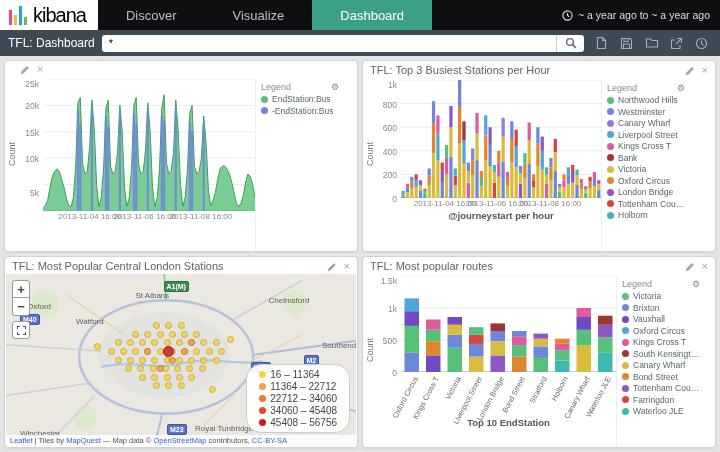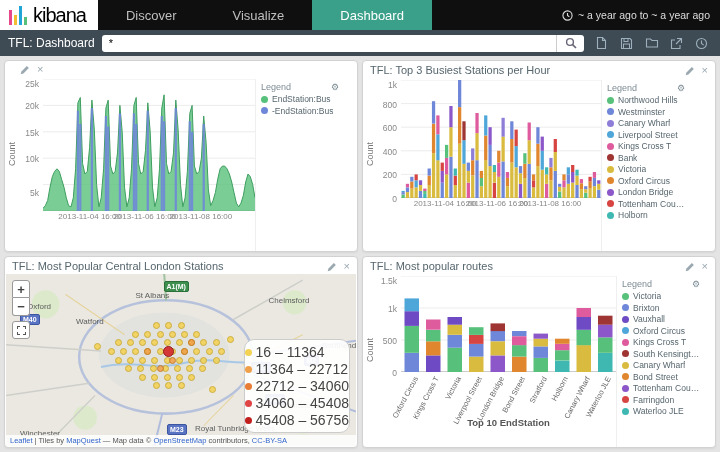--- a/index.html
+++ b/index.html
@@ -51,21 +51,21 @@
   .mk.r{width:11px;height:11px;margin:-5.5px 0 0 -5.5px;background:#d43030;border:1px solid #8c1717;opacity:.95}
   .town{position:absolute;font-size:8px;color:#5c5c5c;white-space:nowrap}
   .mbadge{position:absolute;font-size:7px;font-weight:bold;color:#fff;background:#5a74c4;border:1px solid #3c55a0;border-radius:2px;padding:0 2px;line-height:9px}
   .mbadge.green{background:#3e8e4e;border-color:#2c6e3a}
   .zoomctl{position:absolute;top:6px;left:6px;z-index:6}
   .zbtn{width:18px;height:18px;background:#fff;border:1px solid #999;display:flex;align-items:center;justify-content:center;font-size:13px;color:#444;cursor:pointer;font-weight:bold}
   .zbtn.top{border-radius:3px 3px 0 0}
   .zbtn.bot{border-radius:0 0 3px 3px;border-top:none}
   .fitbtn{margin-top:5px;width:18px;height:18px;background:#fff;border:1px solid #999;border-radius:3px;display:flex;align-items:center;justify-content:center;cursor:pointer}
   .fitglyph{width:9px;height:9px;border:1.5px dashed #555}
-  .maplegend{position:absolute;right:6px;bottom:13px;background:rgba(255,255,255,.93);border:1px solid #ccc;border-radius:10px;padding:3px 0;font-size:14px;color:#444;z-index:6}
+  .maplegend{position:absolute;right:6px;bottom:13px;background:rgba(255,255,255,.93);border:1px solid #ccc;border-radius:15px;padding:3px 12px;font-size:10px;color:#444;z-index:6}
   .maplegend .leg-row{margin:1px 0;cursor:default}
   .attrib{position:absolute;left:0;right:0;bottom:0;background:rgba(255,255,255,.82);font-size:7.5px;color:#555;padding:1px 4px;z-index:6;white-space:nowrap}
   .lnk{color:#36c;cursor:pointer}
 </style>
 </head>
 <body>
 
 <div class="navbar">
   <div class="logo">
     <span class="logo-bars">
@@ -376,20 +376,21 @@
             <rect x="191.80" y="92.0" width="3.25" height="5.9" fill="#de5b9e"></rect>
             <rect x="196.15" y="109.7" width="3.25" height="8.3" fill="#6f87d8"></rect>
             <rect x="196.15" y="103.8" width="3.25" height="5.9" fill="#d9bc3f"></rect>
             <rect x="196.15" y="100.3" width="3.25" height="3.5" fill="#8b57c9"></rect>
           </svg>
         <div class="xaxis" id="xlab2" style="width:200px">
             <span style="left: 4px;">2013-11-04 16:00</span>
             <span style="left: 56px;">2013-11-06 16:00</span>
             <span style="left: 109px;">2013-11-08 16:00</span>
           </div>
+        <div class="xtitle" style="width:200px">@journeystart per hour</div>
       </div>
       <div class="legend">
         <div class="leghead">
           <span>Legend</span>
           <span>⚙</span>
         </div>
         <div id="leg2">
             <div class="leg-row">
               <span class="dot" style="background: rgb(87, 193, 123);"></span>
               <span style="overflow: hidden; text-overflow: ellipsis;">Northwood Hills</span>

